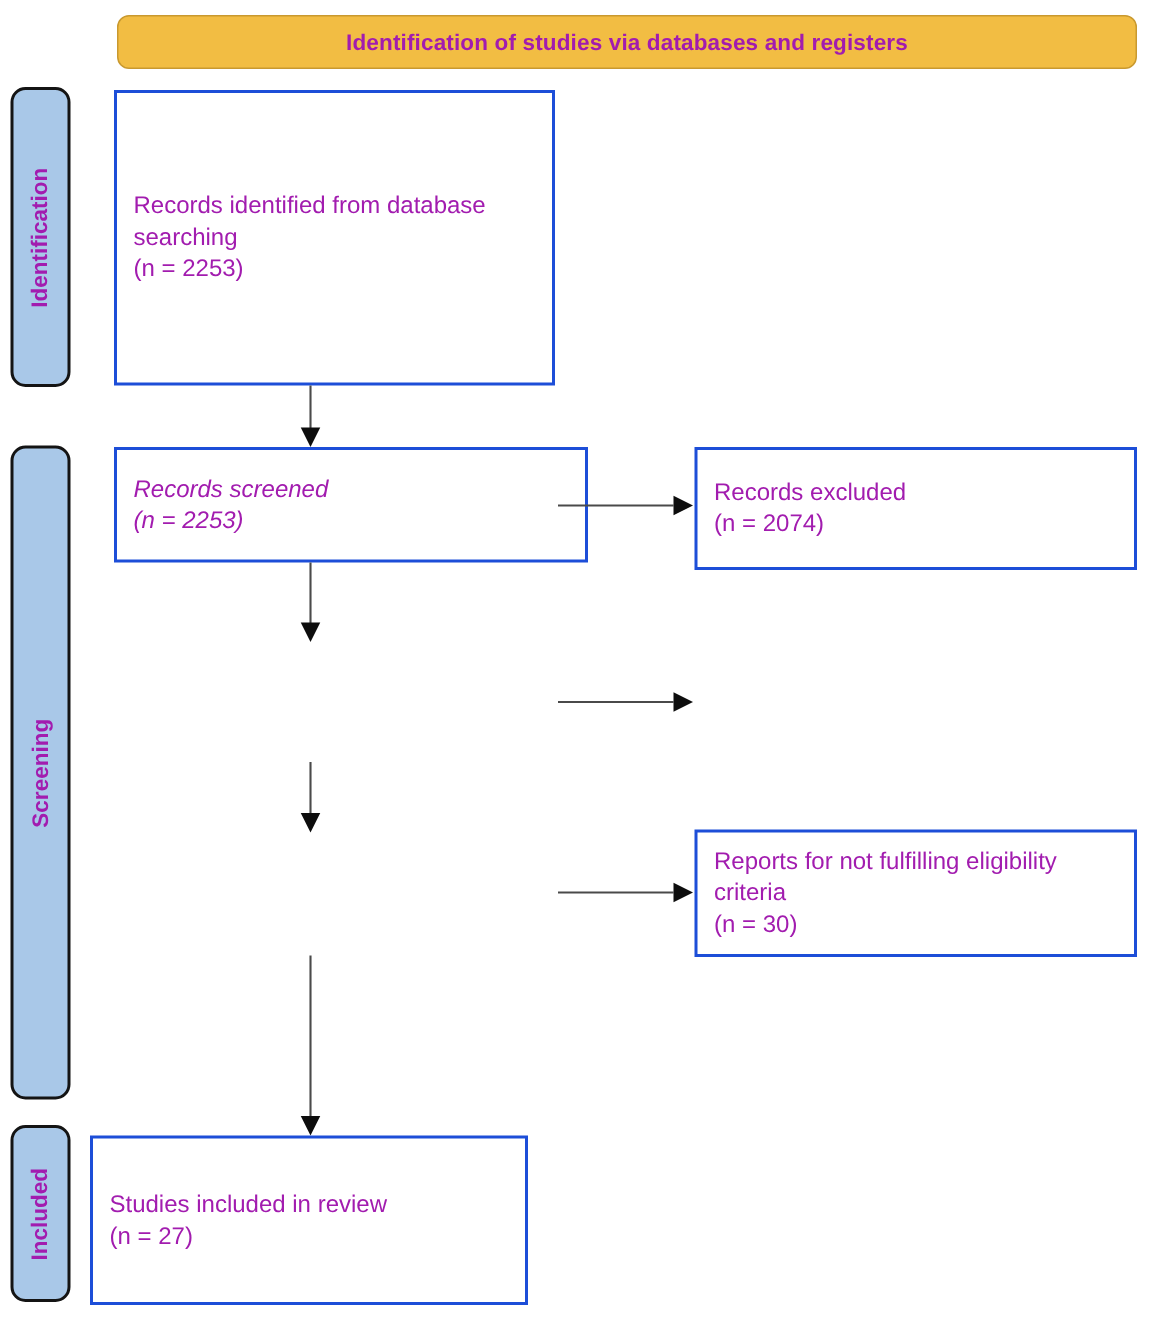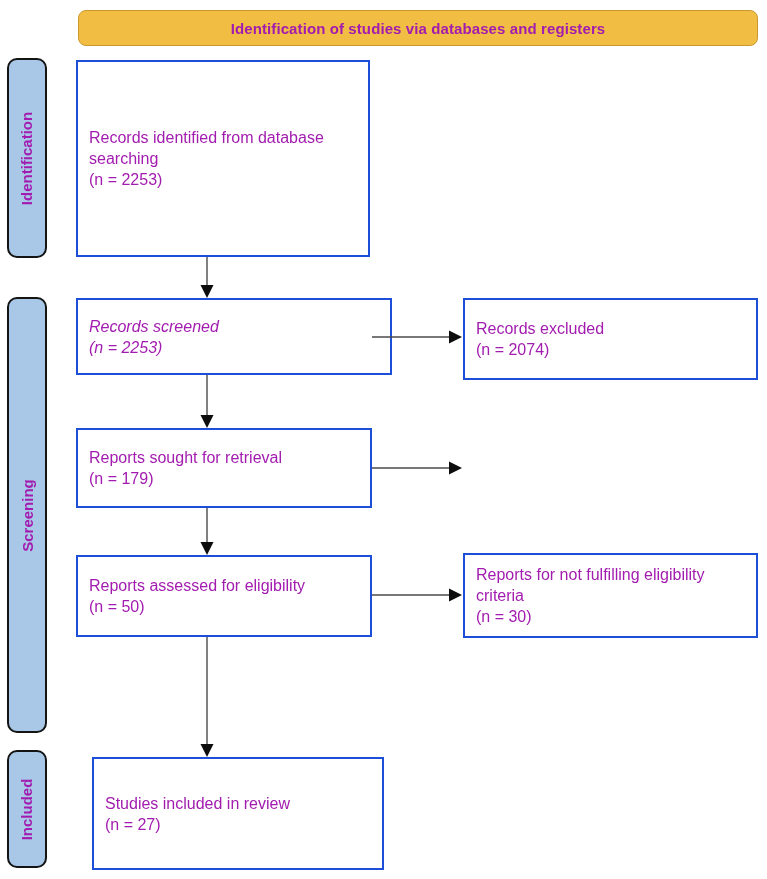--- a/index.html
+++ b/index.html
@@ -57,21 +57,21 @@
     display: block;
     padding: 0 8px 0 11px;
     font-size: 16px;
     line-height: 21px;
     white-space: pre-line;
   }
   .box-records-identified    { left: 76px;  top: 60px;  width: 294px; height: 197px; }
   .box-records-screened      { left: 76px;  top: 298px; width: 316px; height: 77px; font-style: italic; }
   .box-reports-sought        { left: 76px;  top: 428px; width: 296px; height: 80px; }
   .box-reports-assessed      { left: 76px;  top: 555px; width: 296px; height: 82px; }
-  .box-studies-included      { left: 92px;  top: 757px; width: 292px; height: 113px; }
+  .box-studies-included      { left: 60px;  top: 757px; width: 292px; height: 113px; }
   .box-records-excluded      { left: 463px; top: 298px; width: 295px; height: 82px; }
   .box-reports-not-retrieved { left: 463px; top: 430px; width: 295px; height: 80px; }
   .box-reports-not-fulfilling{ left: 463px; top: 553px; width: 295px; height: 85px; }
   .arrows {
     position: absolute;
     left: 0; top: 0;
     pointer-events: none;
   }
   .arrows line { stroke: #4a4a4a; stroke-width: 1.4; }
   .arrows polygon { fill: #0d0d0d; }
@@ -96,28 +96,20 @@
   </div>
 
   <div class="box box-records-identified">
     <span>Records identified from database
 searching
 (n = 2253)</span>
   </div>
   <div class="box box-records-screened">
     <span>Records screened
 (n = 2253)</span>
-  </div>
-  <div class="box box-reports-sought">
-    <span>Reports sought for retrieval
-(n = 179)</span>
-  </div>
-  <div class="box box-reports-assessed">
-    <span>Reports assessed for eligibility
-(n = 50)</span>
   </div>
   <div class="box box-studies-included">
     <span>Studies included in review
 (n = 27)</span>
   </div>
 
   <div class="box box-records-excluded">
     <span>Records excluded
 (n = 2074)</span>
   </div>

